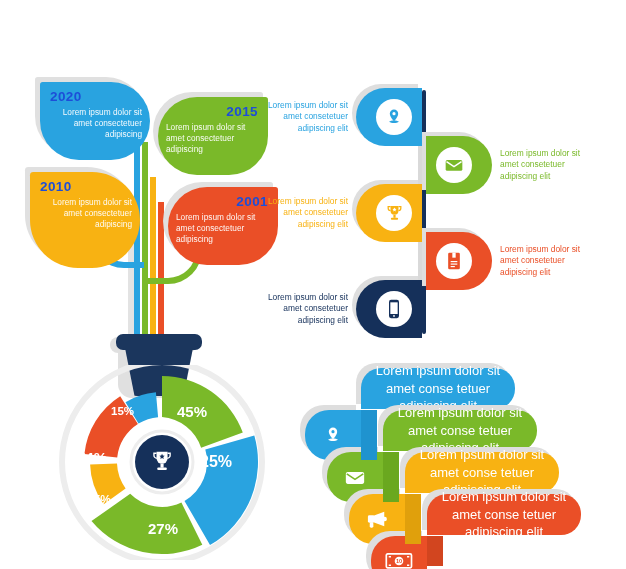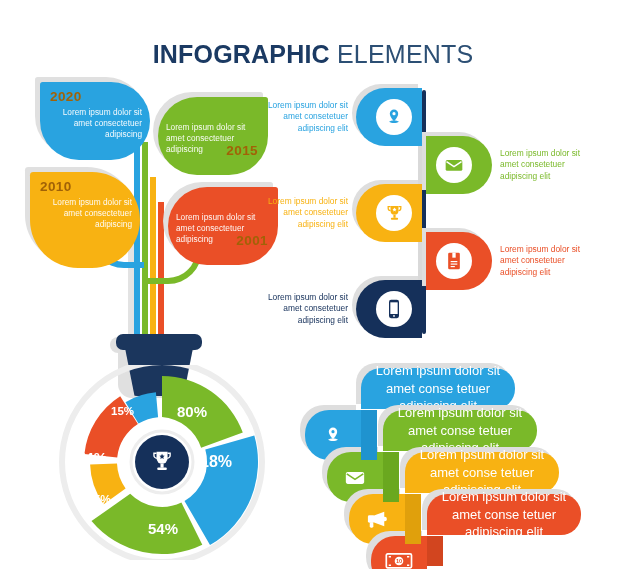--- a/index.html
+++ b/index.html
@@ -34,24 +34,24 @@
     background:#e0e0e0;
   }
   .leaf .body{position:absolute;left:0;top:0;width:100%;height:100%;}
 
   
   .lf-tl .shadow,.lf-tl .body{border-radius:4px 58px 58px 58px;}   
   .lf-tr .shadow,.lf-tr .body{border-radius:58px 4px 58px 58px;}   
   .lf-bl .shadow,.lf-bl .body{border-radius:4px 58px 58px 58px;}   
   .lf-br .shadow,.lf-br .body{border-radius:58px 4px 58px 58px;}   
 
-  .leaf .yr{position:absolute;font-size:13.5px;font-weight:bold;color:#a16207;letter-spacing:.4px;}
+  .leaf .yr{position:absolute;font-size:13.5px;font-weight:bold;color:#1d4ed8;letter-spacing:.4px;}
   .leaf .tx{position:absolute;font-size:8.3px;line-height:1.32;color:#fff;opacity:.95;}
   .lf-tl .yr,.lf-bl .yr{left:10px;top:7px;}
-  .lf-tr .yr,.lf-br .yr{right:10px;top:7px;margin-top:39px;}
+  .lf-tr .yr,.lf-br .yr{right:10px;top:7px;}
   .lf-tl .tx,.lf-bl .tx{right:8px;top:25px;text-align:right;width:84px;}
   .lf-tr .tx,.lf-br .tx{left:8px;top:25px;text-align:left;width:84px;}
 
   
   .pot-shadow{position:absolute;background:#e0e0e0;}
   .pot-rim{position:absolute;background:#1b365d;border-radius:7px;}
   .pot-body{position:absolute;background:#1b365d;border-radius:0 0 14px 14px;}
 
   
   #banners{position:absolute;left:304px;top:88px;width:300px;height:250px;}
@@ -96,24 +96,20 @@
            display:flex;align-items:center;justify-content:center;text-align:center;}
   .bar .bd span{font-size:13px;line-height:1.35;color:#fff;padding:0 8px;}
 
   .notch{position:absolute;width:16px;}
 </style>
 </head>
 <body>
 
 <div class="stage">
 
-  <div class="title">
-    <span class="b">INFOGRAPHIC</span>
-    <span class="l">ELEMENTS</span>
-  </div>
 
   <div id="tree">
 
     <div class="stem-shadow" style="left:98px;top:140px;width:6px;height:120px;"></div>
     <div class="stem abs" style="left:104px;top:60px;width:6px;height:200px;background:#29a3e0;border-radius:0 0 3px 3px;"></div>
     <div class="stem abs" style="left:112px;top:60px;width:6px;height:200px;background:#7ab929;"></div>
     <div class="stem abs" style="left:120px;top:95px;width:6px;height:165px;background:#f8b212;"></div>
     <div class="stem abs" style="left:128px;top:120px;width:6px;height:140px;background:#ea4f27;"></div>
 
     <div class="abs" style="left:60px;top:120px;width:48px;height:60px;border-left:6px solid #29a3e0;border-bottom:6px solid #29a3e0;border-radius:0 0 0 34px;"></div>
@@ -250,23 +246,23 @@
         <g transform="translate(-11,-12) scale(0.92)">
           <path d="M6 2h12v7a6 6 0 0 1-12 0V2z" fill="#fff"></path>
           <path d="M6 3.5H3.2v2.2A3.2 3.2 0 0 0 6.4 9M18 3.5h2.8v2.2A3.2 3.2 0 0 1 17.6 9" stroke="#fff" stroke-width="1.5" fill="none"></path>
           <rect x="10.3" y="15" width="3.4" height="4.2" fill="#fff"></rect>
           <rect x="6.8" y="19" width="10.4" height="2.8" rx="1.2" fill="#fff"></rect>
           <path d="M12 4.1l.9 1.9 2 .3-1.5 1.4.36 2-1.76-.95-1.76.95.36-2L9.1 6.3l2-.3z" fill="#15305a"></path>
         </g>
       </g>
     </svg>
 
-    <div class="pct" style="left:122px;top:38px;font-size:15px;">80%</div>
-    <div class="pct" style="left:145px;top:88px;font-size:16px;">18%</div>
-    <div class="pct" style="left:93px;top:155px;font-size:15px;">54%</div>
+    <div class="pct" style="left:122px;top:38px;font-size:15px;">45%</div>
+    <div class="pct" style="left:145px;top:88px;font-size:16px;">25%</div>
+    <div class="pct" style="left:93px;top:155px;font-size:15px;">27%</div>
     <div class="pct" style="left:32px;top:128px;font-size:12px;">15%</div>
     <div class="pct" style="left:22px;top:84px;font-size:15px;">74%</div>
     <div class="pct" style="left:56px;top:40px;font-size:11.5px;">15%</div>
   </div>
 
   <div id="stack">
 
     <div class="tile" style="left:0px;top:50px;">
       <div class="sh"></div>
       <div class="bd" style="background:#29a3e0;">

